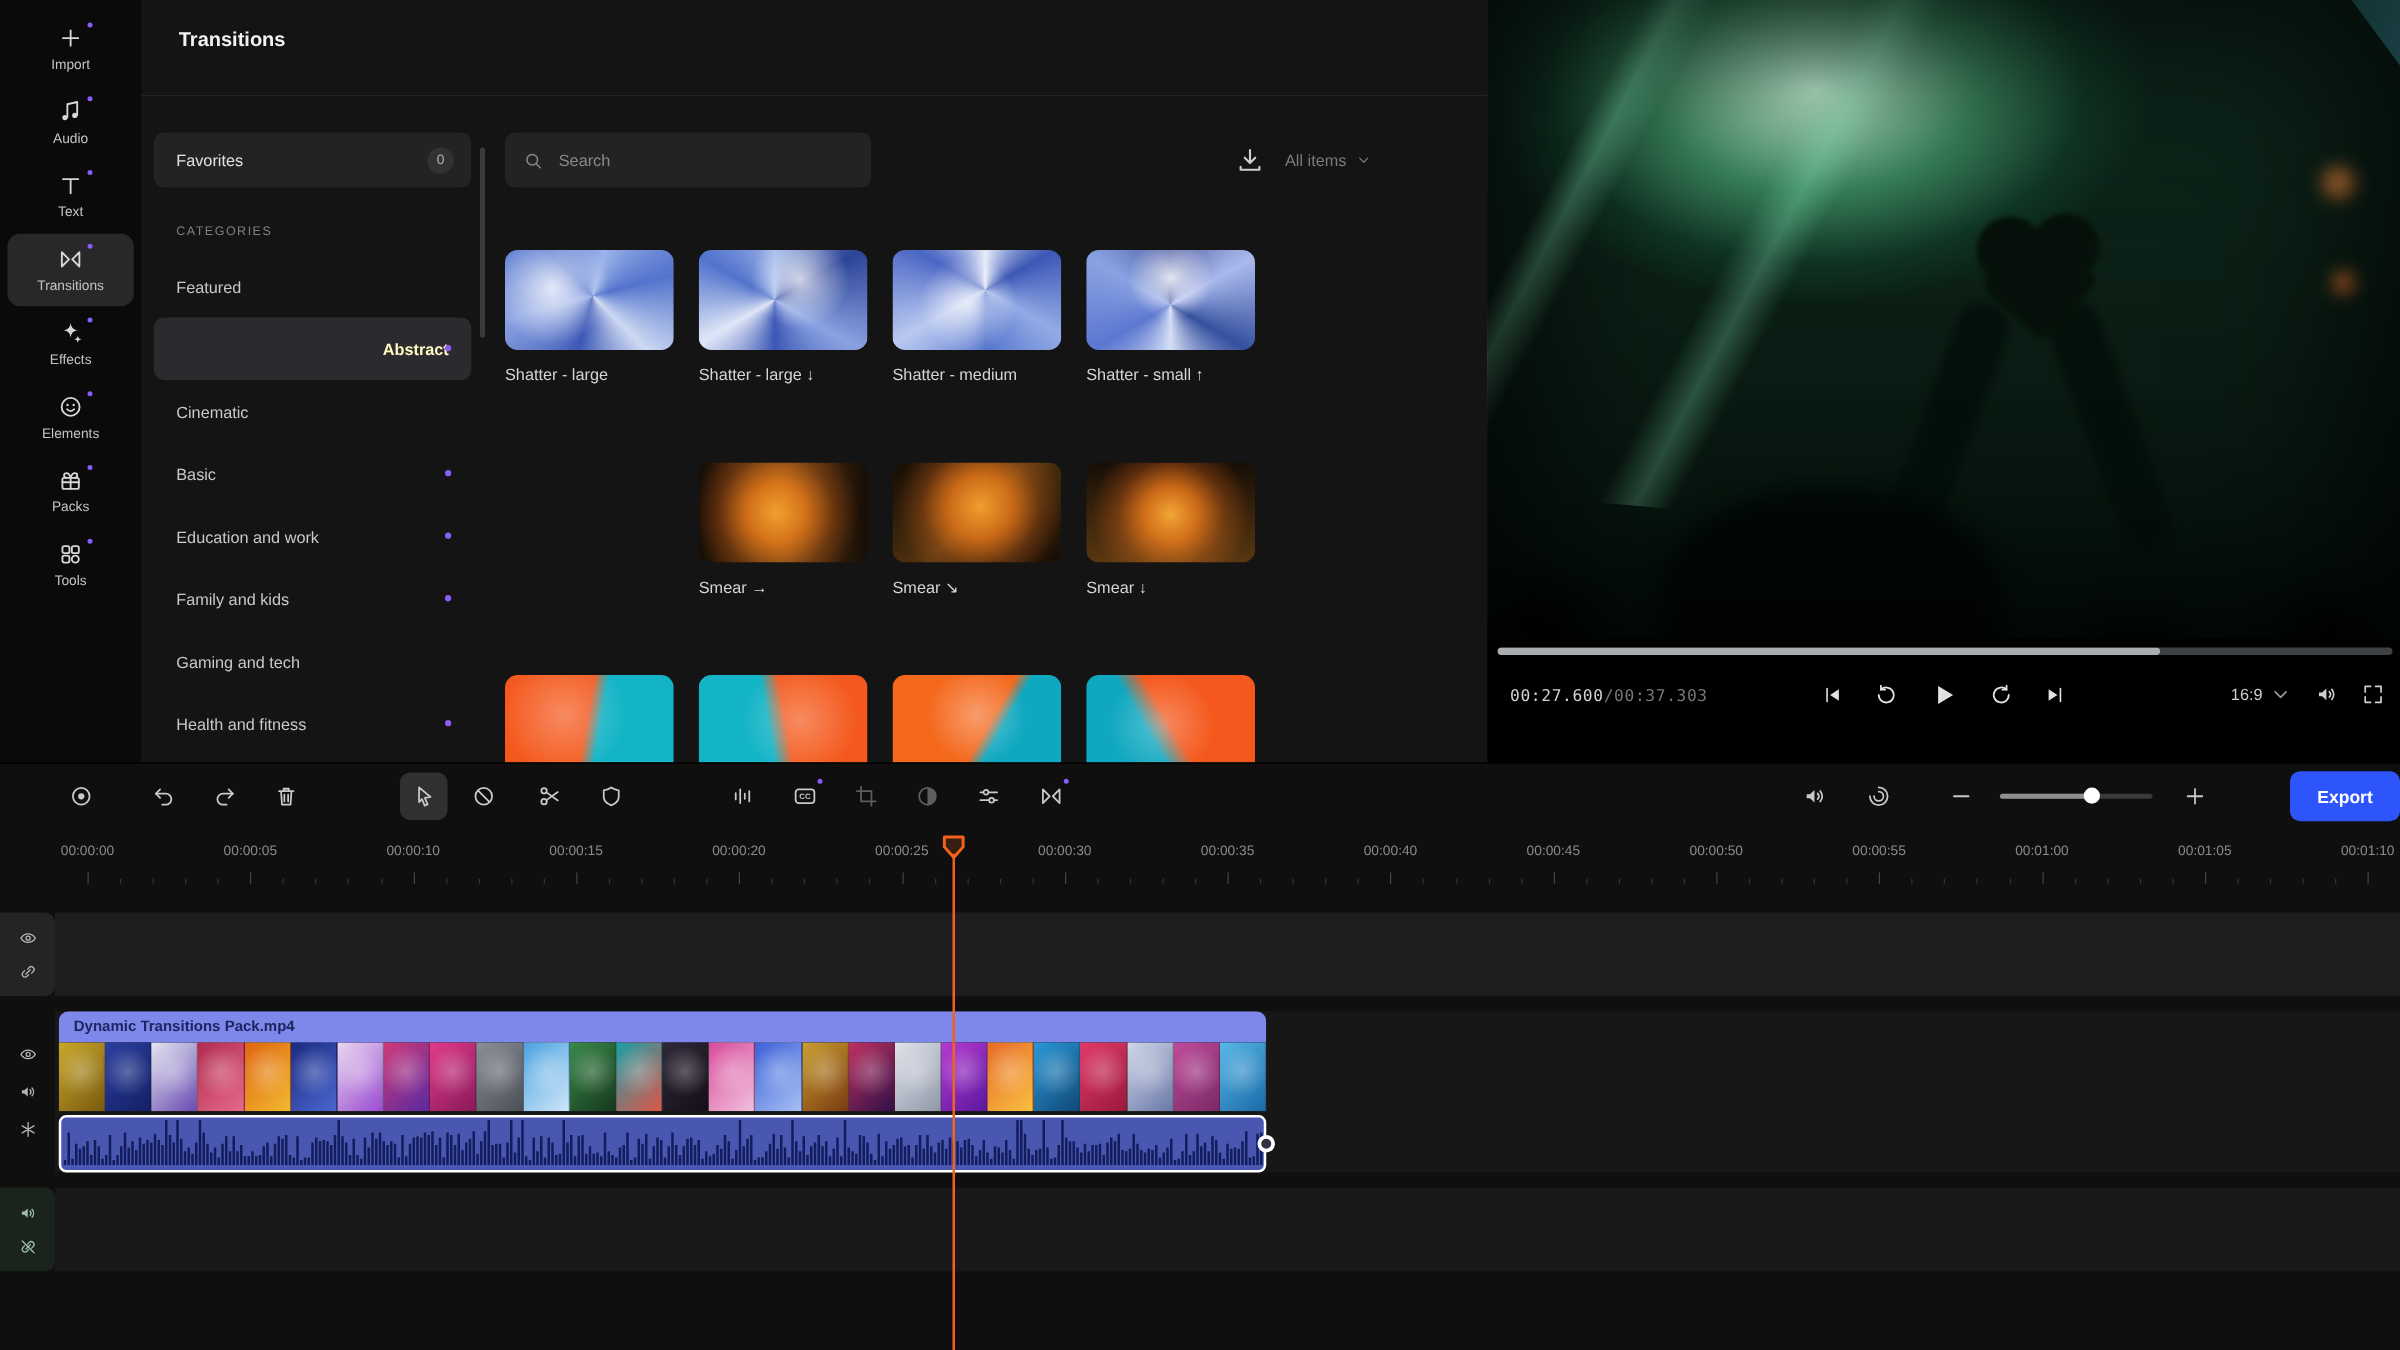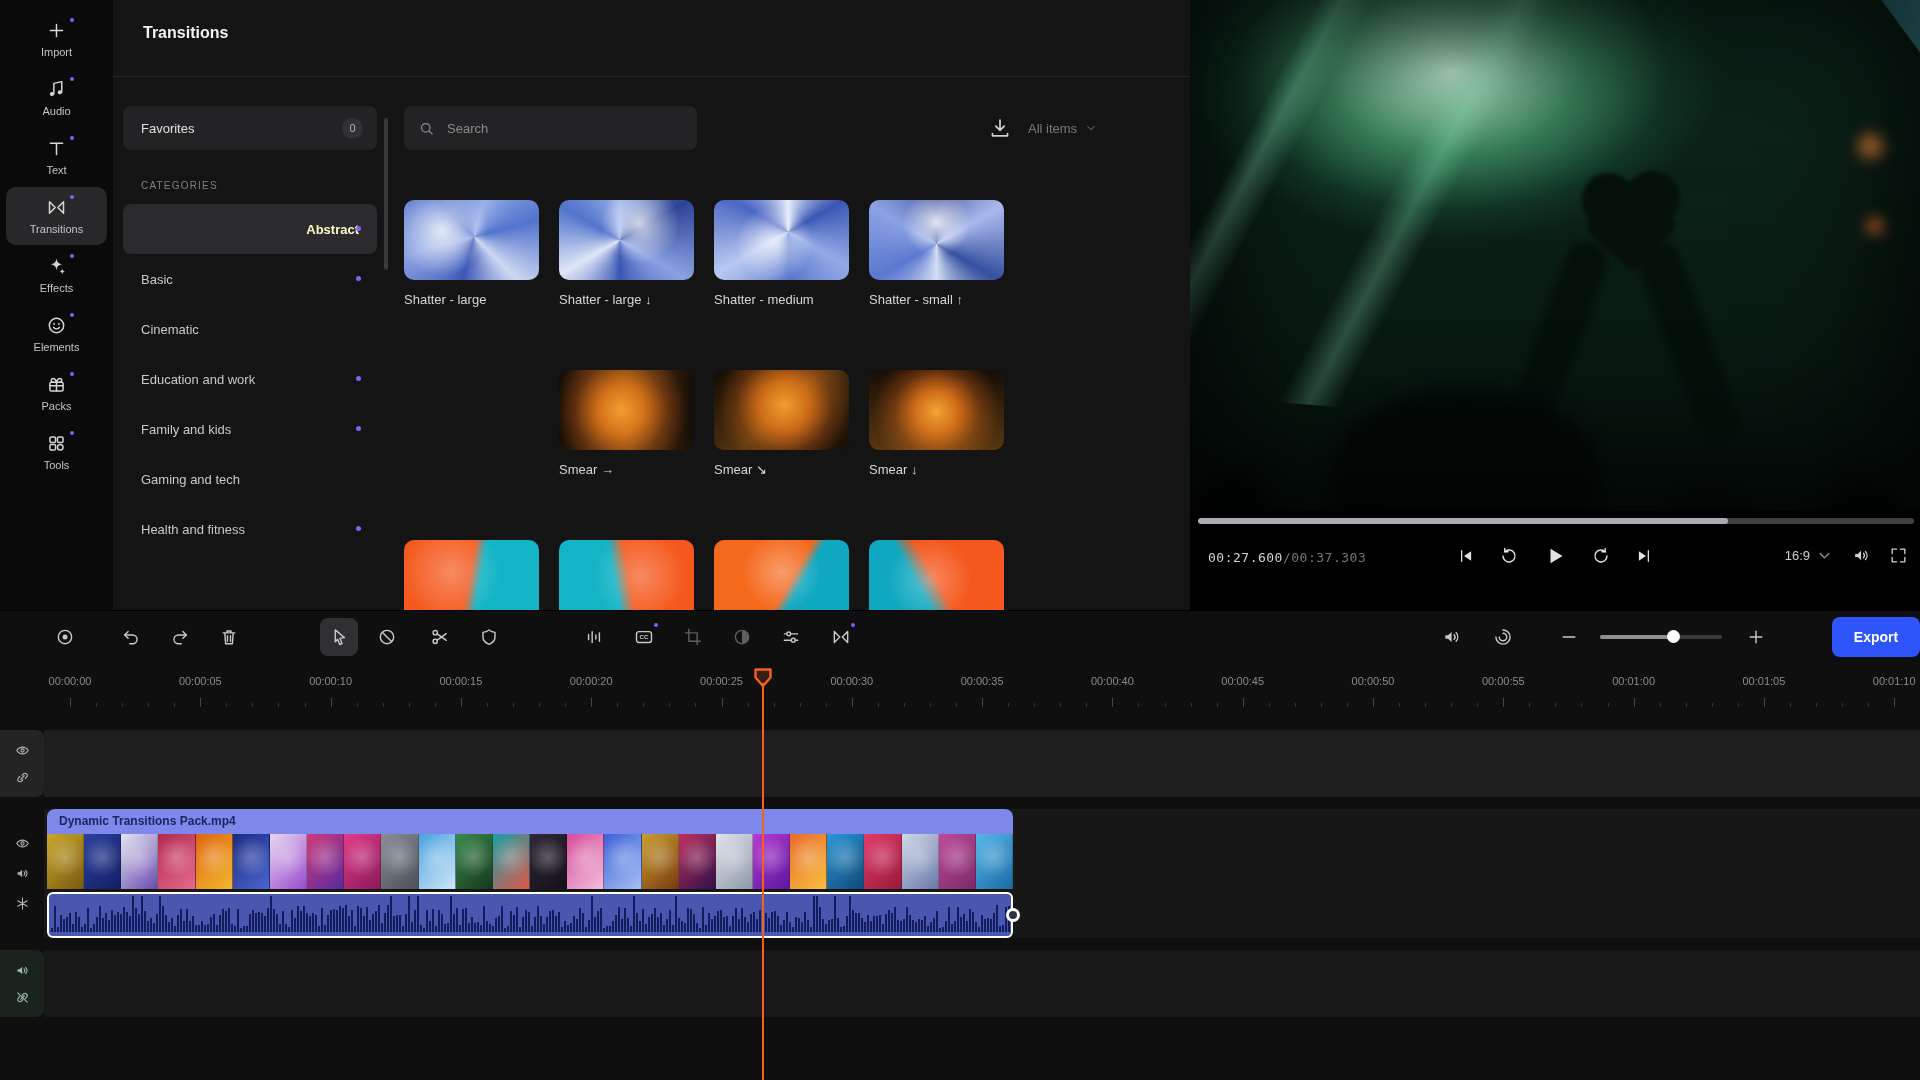--- a/index.html
+++ b/index.html
@@ -235,30 +235,33 @@
   <section class="panel">
     <div class="panel-title">Transitions</div>
     <div class="panel-hr"></div>
 
     <div class="fav">
       <span>Favorites</span>
       <span class="fav-count">0</span>
     </div>
     <div class="cats-label">CATEGORIES</div>
     <div id="cat-list">
+        <div class="cat">
+          <span>Featured</span>
+        </div>
         <div class="cat active">
           <span>Abstract</span>
           <span class="dot"></span>
         </div>
         <div class="cat">
+          <span>Cinematic</span>
+        </div>
+        <div class="cat">
           <span>Basic</span>
           <span class="dot"></span>
-        </div>
-        <div class="cat">
-          <span>Cinematic</span>
         </div>
         <div class="cat">
           <span>Education and work</span>
           <span class="dot"></span>
         </div>
         <div class="cat">
           <span>Family and kids</span>
           <span class="dot"></span>
         </div>
         <div class="cat">

